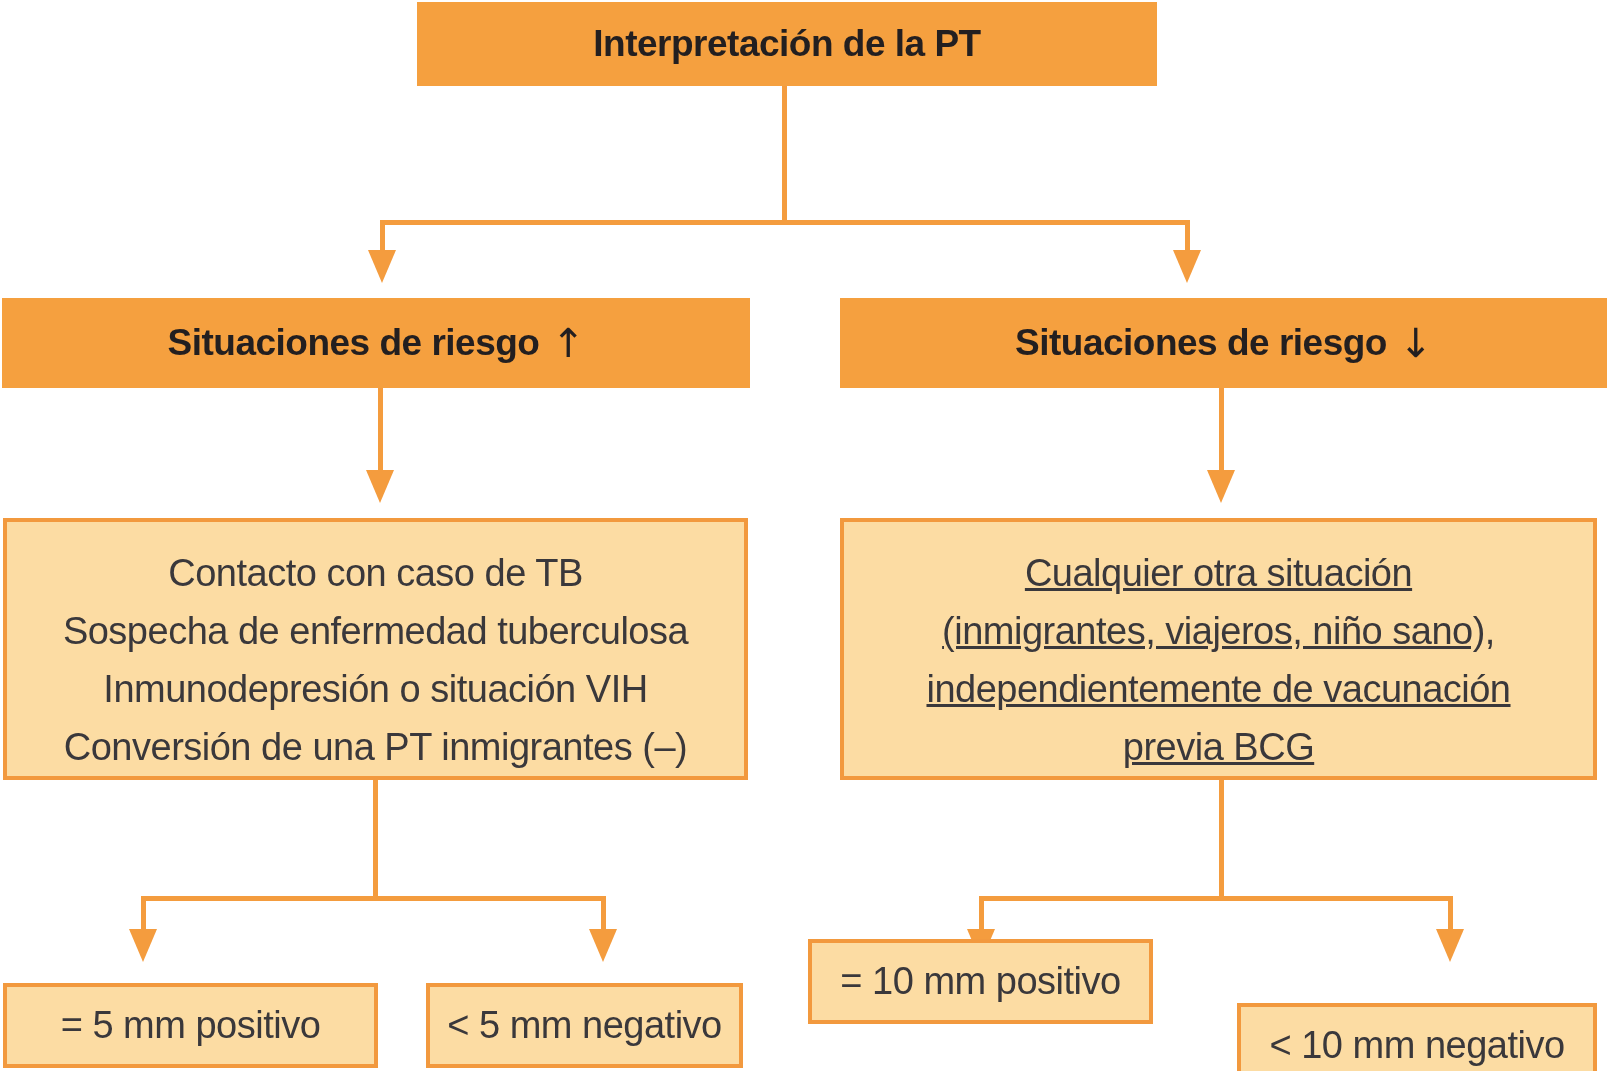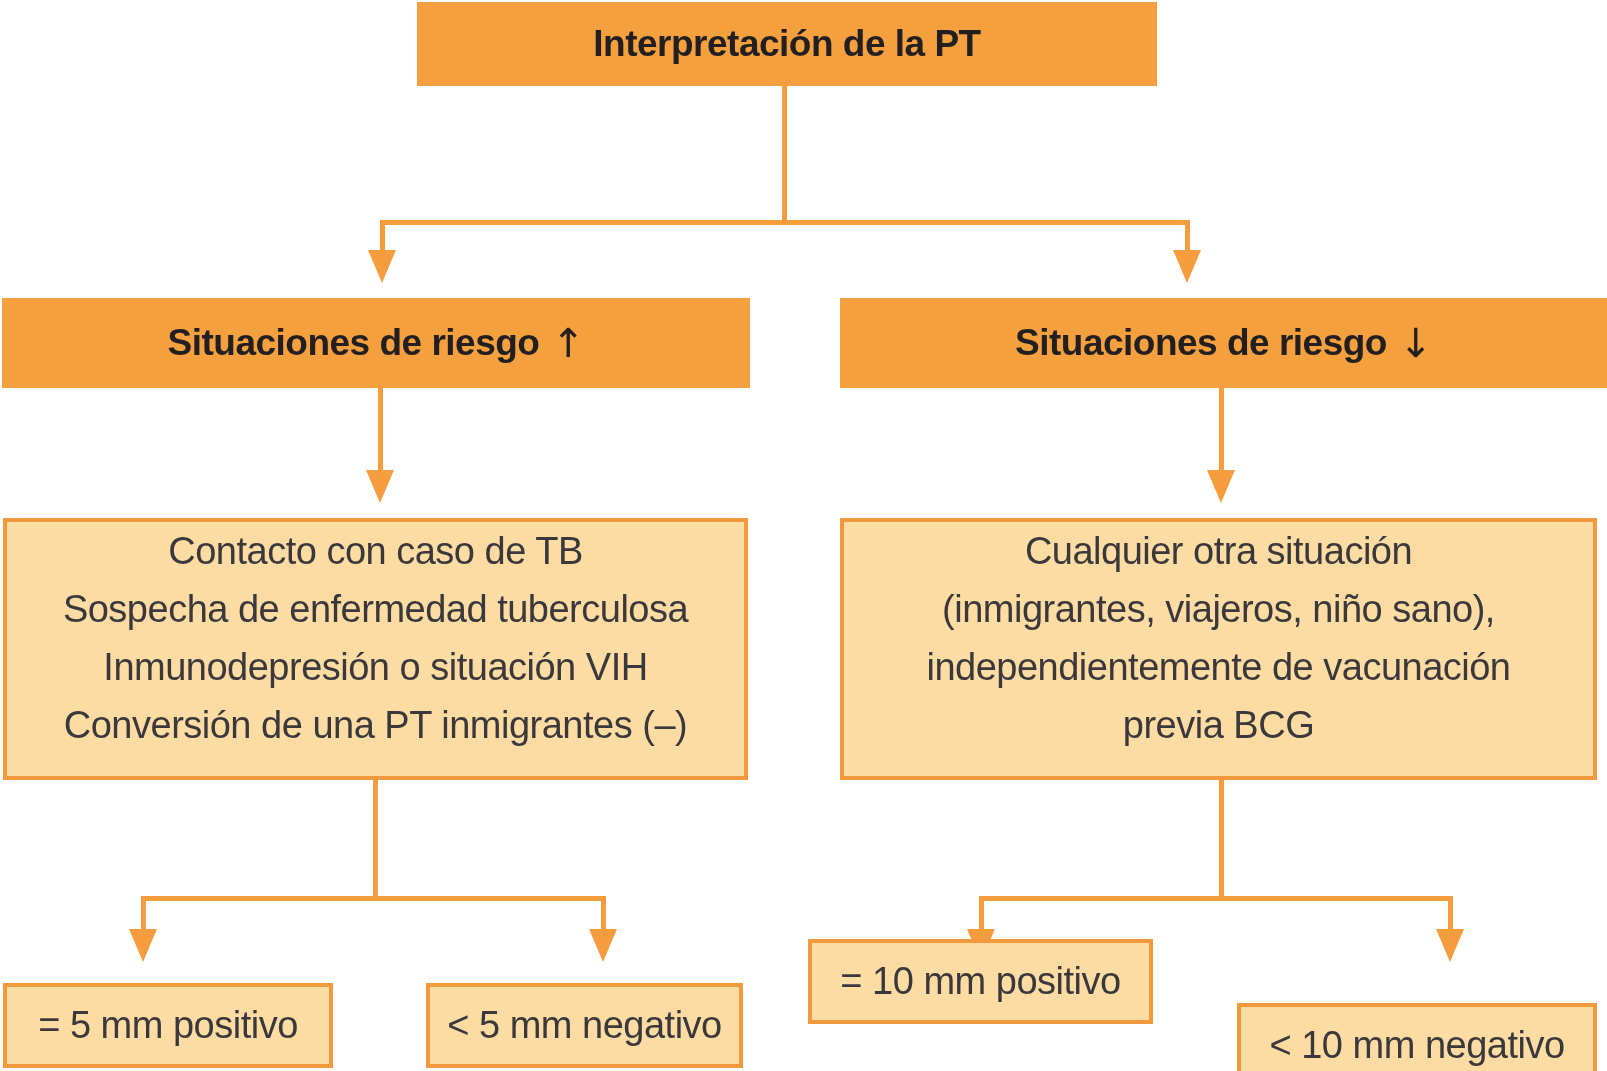--- a/index.html
+++ b/index.html
@@ -31,21 +31,21 @@
     font-size: 37px;
     letter-spacing: -0.5px;
     white-space: nowrap;
   }
   .light-box {
     background: var(--fill);
     border: 4px solid var(--border);
     display: flex;
     flex-direction: column;
     align-items: center;
-    justify-content: flex-start;
+    justify-content: flex-end;
     color: var(--btext);
     font-size: 38px;
     letter-spacing: -0.5px;
     text-align: center;
   }
   .criteria-line { line-height: 58px; white-space: nowrap; }
   .outcome-box {
     background: var(--fill);
     border: 4px solid var(--border);
     display: flex;
@@ -100,42 +100,42 @@
   <div class="abs arrowhead" style="left:366px; top:470px;"></div>
   <div class="abs v-line" style="left:1219px; top:388px; height:84px;"></div>
   <div class="abs arrowhead" style="left:1207px; top:470px;"></div>
 
   <div class="abs light-box" style="left:3px; top:518px; width:745px; height:262px;">
     <div class="criteria-line">Contacto con caso de TB</div>
     <div class="criteria-line">Sospecha de enfermedad tuberculosa</div>
     <div class="criteria-line">Inmunodepresión o situación VIH</div>
     <div class="criteria-line">Conversión de una PT inmigrantes (–)</div>
   </div>
-  <div class="abs light-box" style="left:840px; top:518px; width:757px; height:262px;">
+  <div class="abs light-box" style="left:840px; top:518px; width:757px; height:262px;text-decoration:underline;">
     <div class="criteria-line">Cualquier otra situación</div>
     <div class="criteria-line">(inmigrantes, viajeros, niño sano),</div>
     <div class="criteria-line">independientemente de vacunación</div>
     <div class="criteria-line">previa BCG</div>
   </div>
 
   <div class="abs v-line" style="left:373px; top:780px; height:120px;"></div>
   <div class="abs h-line" style="left:141px; top:896px; width:465px;"></div>
   <div class="abs v-line" style="left:141px; top:898px; height:32px;"></div>
   <div class="abs v-line" style="left:601px; top:898px; height:32px;"></div>
   <div class="abs arrowhead" style="left:129px; top:929px;"></div>
   <div class="abs arrowhead" style="left:589px; top:929px;"></div>
 
   <div class="abs v-line" style="left:1219px; top:780px; height:120px;"></div>
   <div class="abs h-line" style="left:979px; top:896px; width:474px;"></div>
   <div class="abs v-line" style="left:979px; top:898px; height:32px;"></div>
   <div class="abs v-line" style="left:1448px; top:898px; height:32px;"></div>
   <div class="abs arrowhead" style="left:967px; top:929px;"></div>
   <div class="abs arrowhead" style="left:1436px; top:929px;"></div>
 
-  <div class="abs outcome-box" style="left:3px; top:983px; width:330px; height:85px;align-items:center;">
+  <div class="abs outcome-box" style="left:3px; top:983px; width:375px; height:85px;align-items:center;">
     <span>= 5 mm positivo</span>
   </div>
   <div class="abs outcome-box" style="left:426px; top:983px; width:317px; height:85px;">
     <span>&lt; 5 mm negativo</span>
   </div>
   <div class="abs outcome-box" style="left:808px; top:939px; width:345px; height:85px;">
     <span>= 10 mm positivo</span>
   </div>
   <div class="abs outcome-box" style="left:1237px; top:983px; width:360px; height:85px;margin-top:20px;">
     <span>&lt; 10 mm negativo</span>

